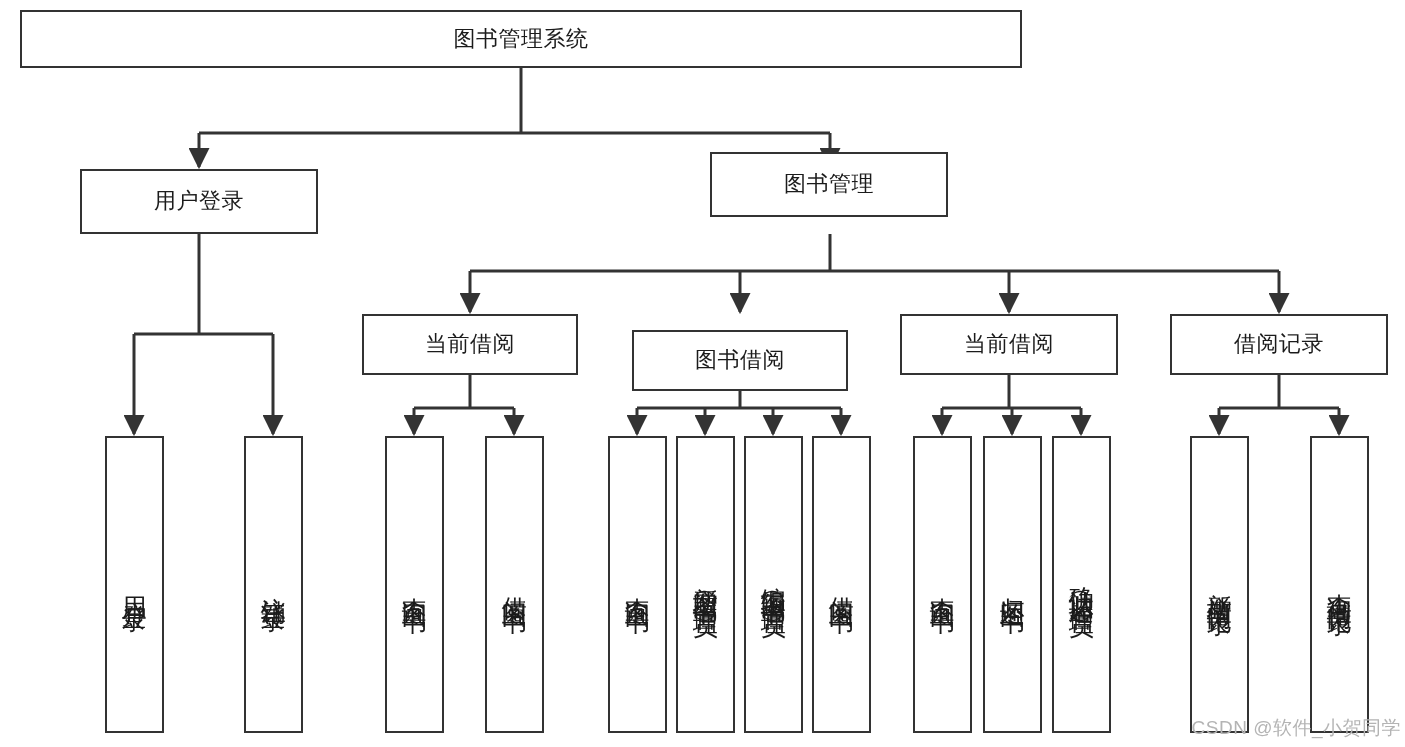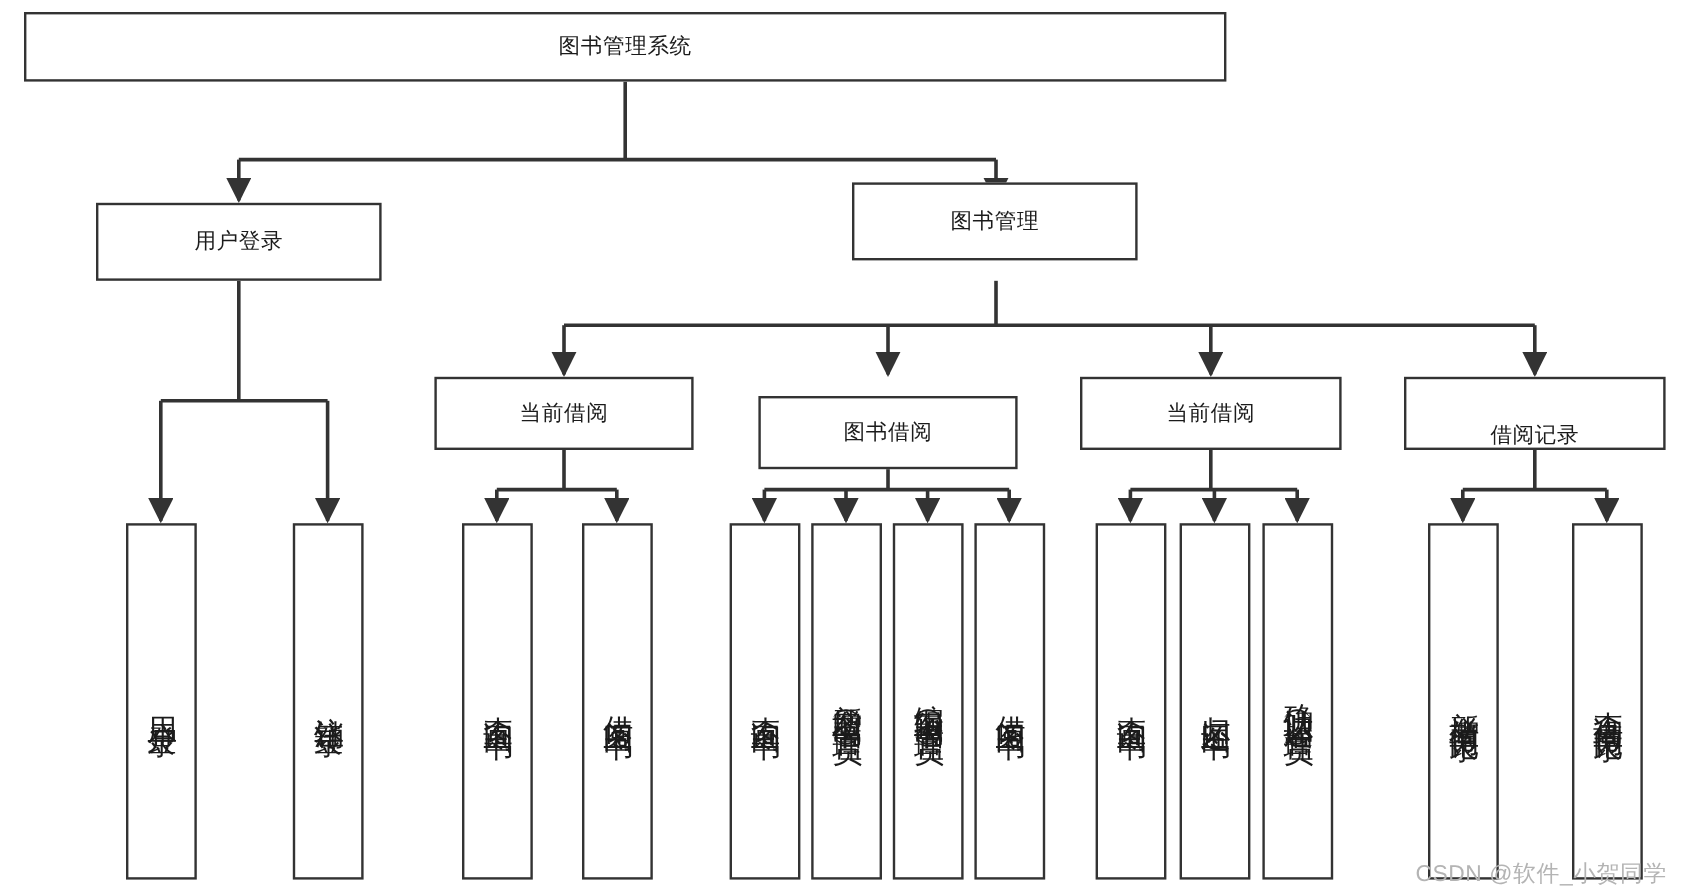--- a/index.html
+++ b/index.html
@@ -28,40 +28,40 @@
     position: absolute;
     box-sizing: border-box;
     background: #ffffff;
     border: 2.5px solid #333333;
     display: flex;
     align-items: center;
     justify-content: center;
     overflow: hidden;
   }
   .node-label-h {
-    font-size: 18px;
+    font-size: 22px;
     color: #1b1b1b;
     line-height: 1.1;
     letter-spacing: 0.5px;
     white-space: nowrap;
     text-align: center;
   }
   .node-label-v {
     font-size: 25px;
     color: #1b1b1b;
     writing-mode: vertical-rl;
     text-orientation: upright;
     letter-spacing: 4px;
     line-height: 1.05;
     white-space: nowrap;
     text-align: center;
   }
   .watermark {
     position: absolute;
-    right: 16px;
+    right: 4px;
     bottom: 6px;
     font-size: 19px;
     color: #b4b4b4;
     white-space: nowrap;
     letter-spacing: 0.5px;
     pointer-events: none;
   }
 </style>
 </head>
 <body>
@@ -131,21 +131,21 @@
 
   <div class="node-box" style="left:362px; top:314px; width:216px; height:61px;">
     <span class="node-label-h">当前借阅</span>
   </div>
   <div class="node-box" style="left:632px; top:314px; width:216px; height:61px;margin-top:16px;">
     <span class="node-label-h">图书借阅</span>
   </div>
   <div class="node-box" style="left:900px; top:314px; width:218px; height:61px;">
     <span class="node-label-h">当前借阅</span>
   </div>
-  <div class="node-box" style="left:1170px; top:314px; width:218px; height:61px;align-items:flex-end;">
+  <div class="node-box" style="left:1170px; top:314px; width:218px; height:61px;">
     <span class="node-label-h">借阅记录</span>
   </div>
 
   <div class="node-box" style="left:105px; top:436px; width:59px; height:297px;">
     <span class="node-label-v">用户登录</span>
   </div>
   <div class="node-box" style="left:244px; top:436px; width:59px; height:297px;">
     <span class="node-label-v">注销登录</span>
   </div>
 

